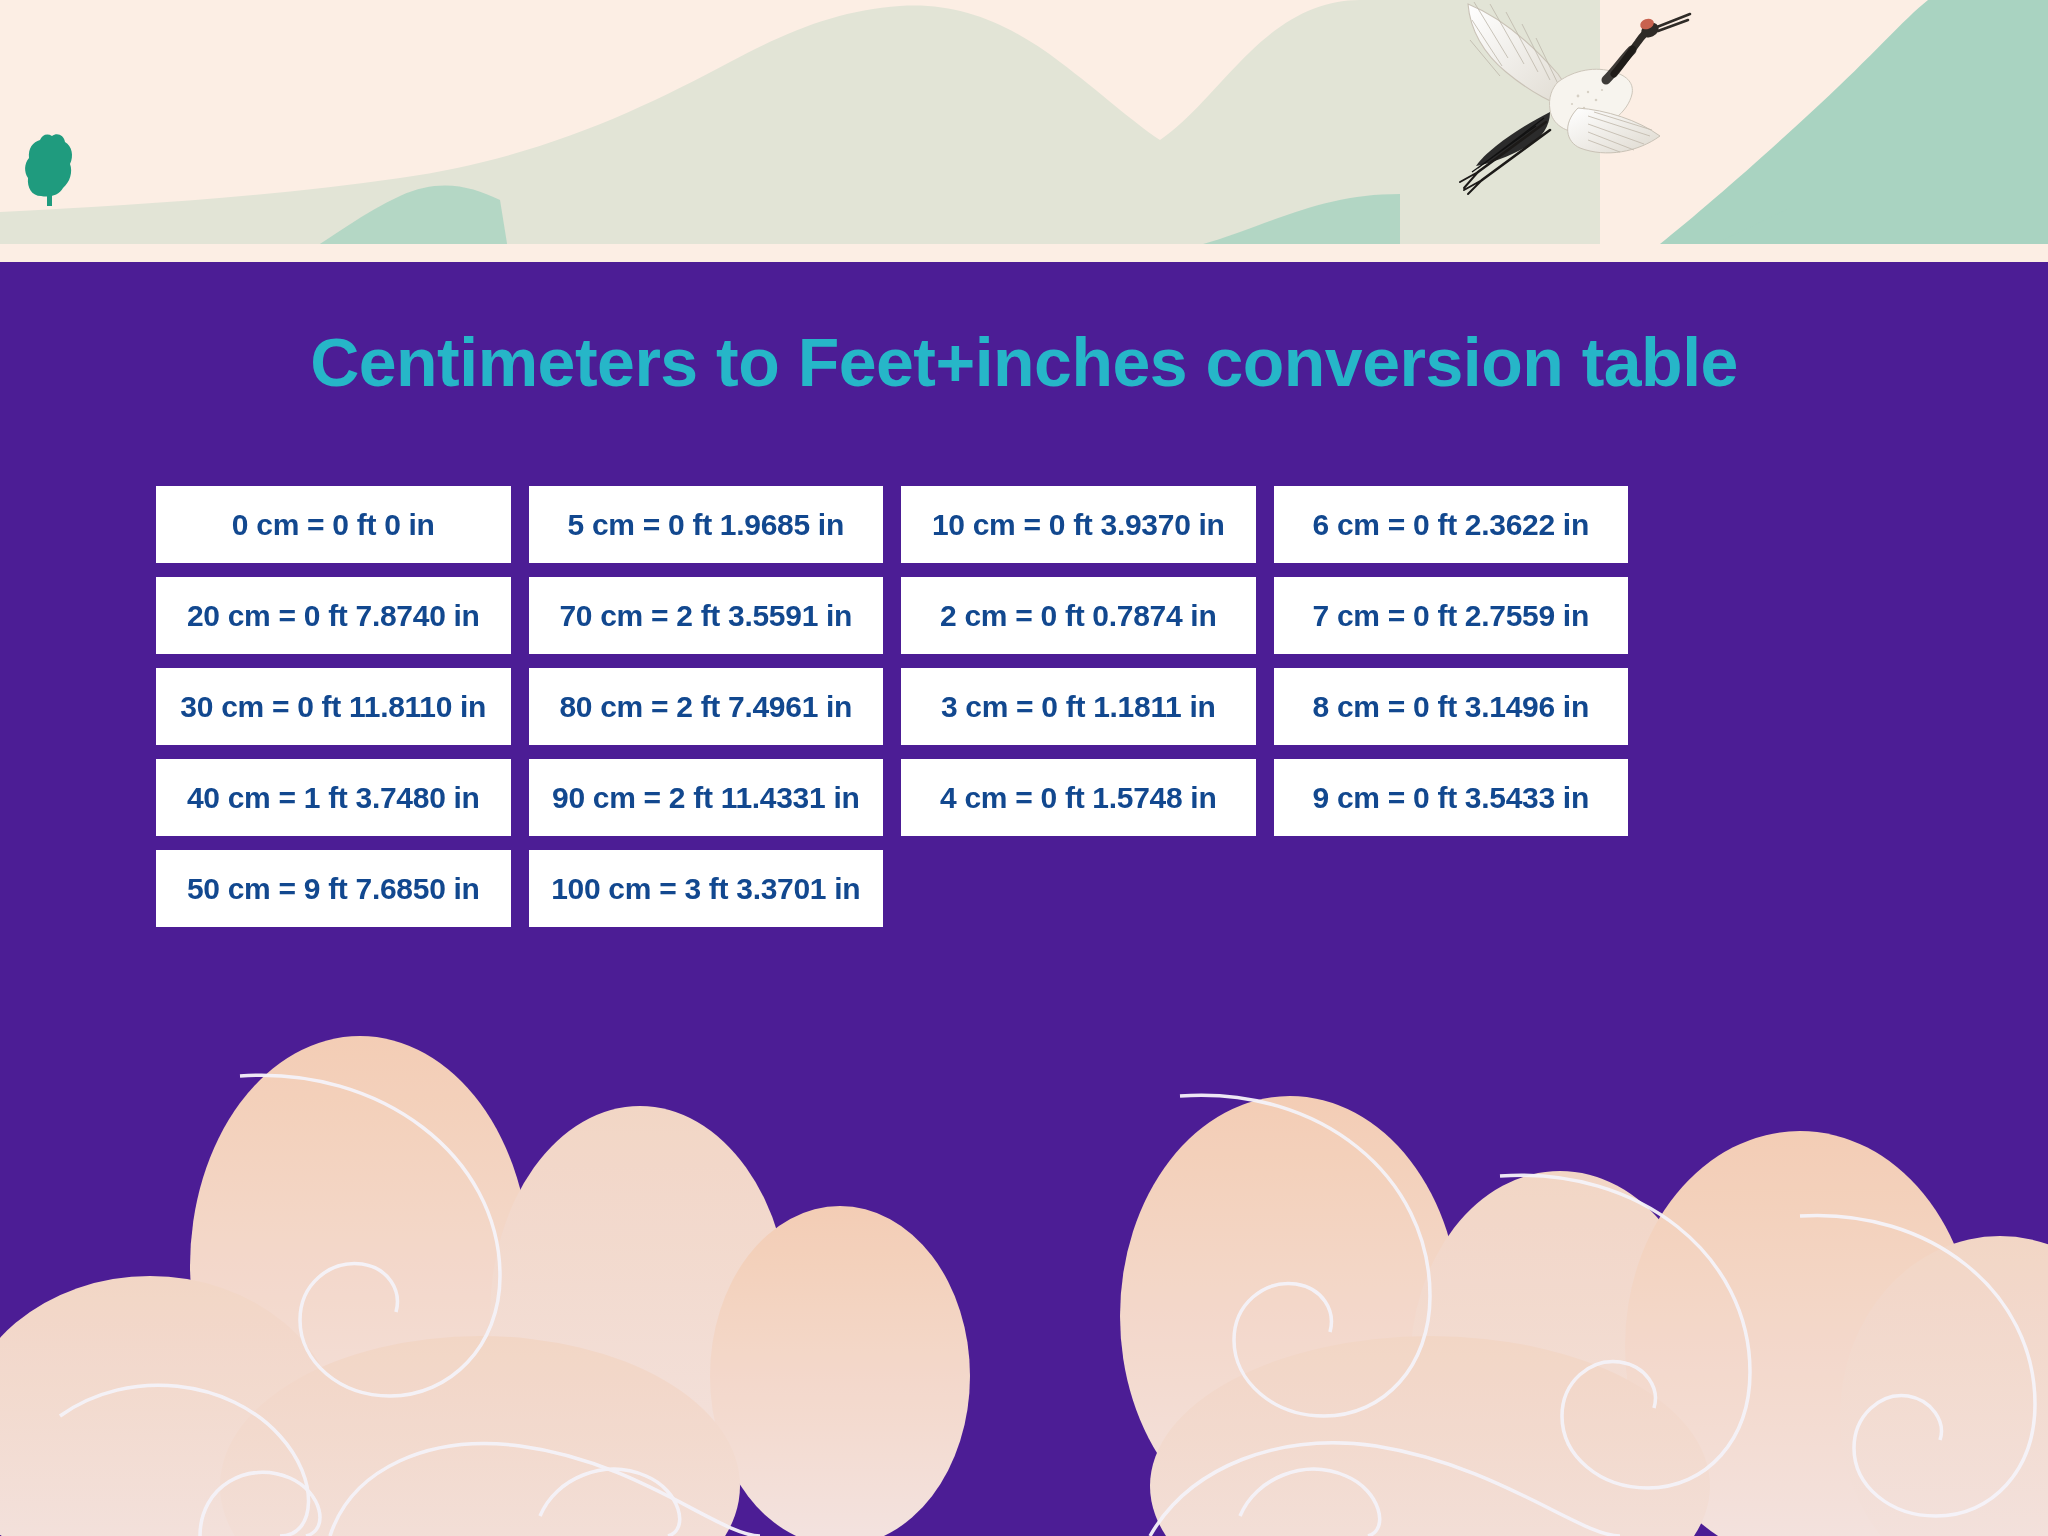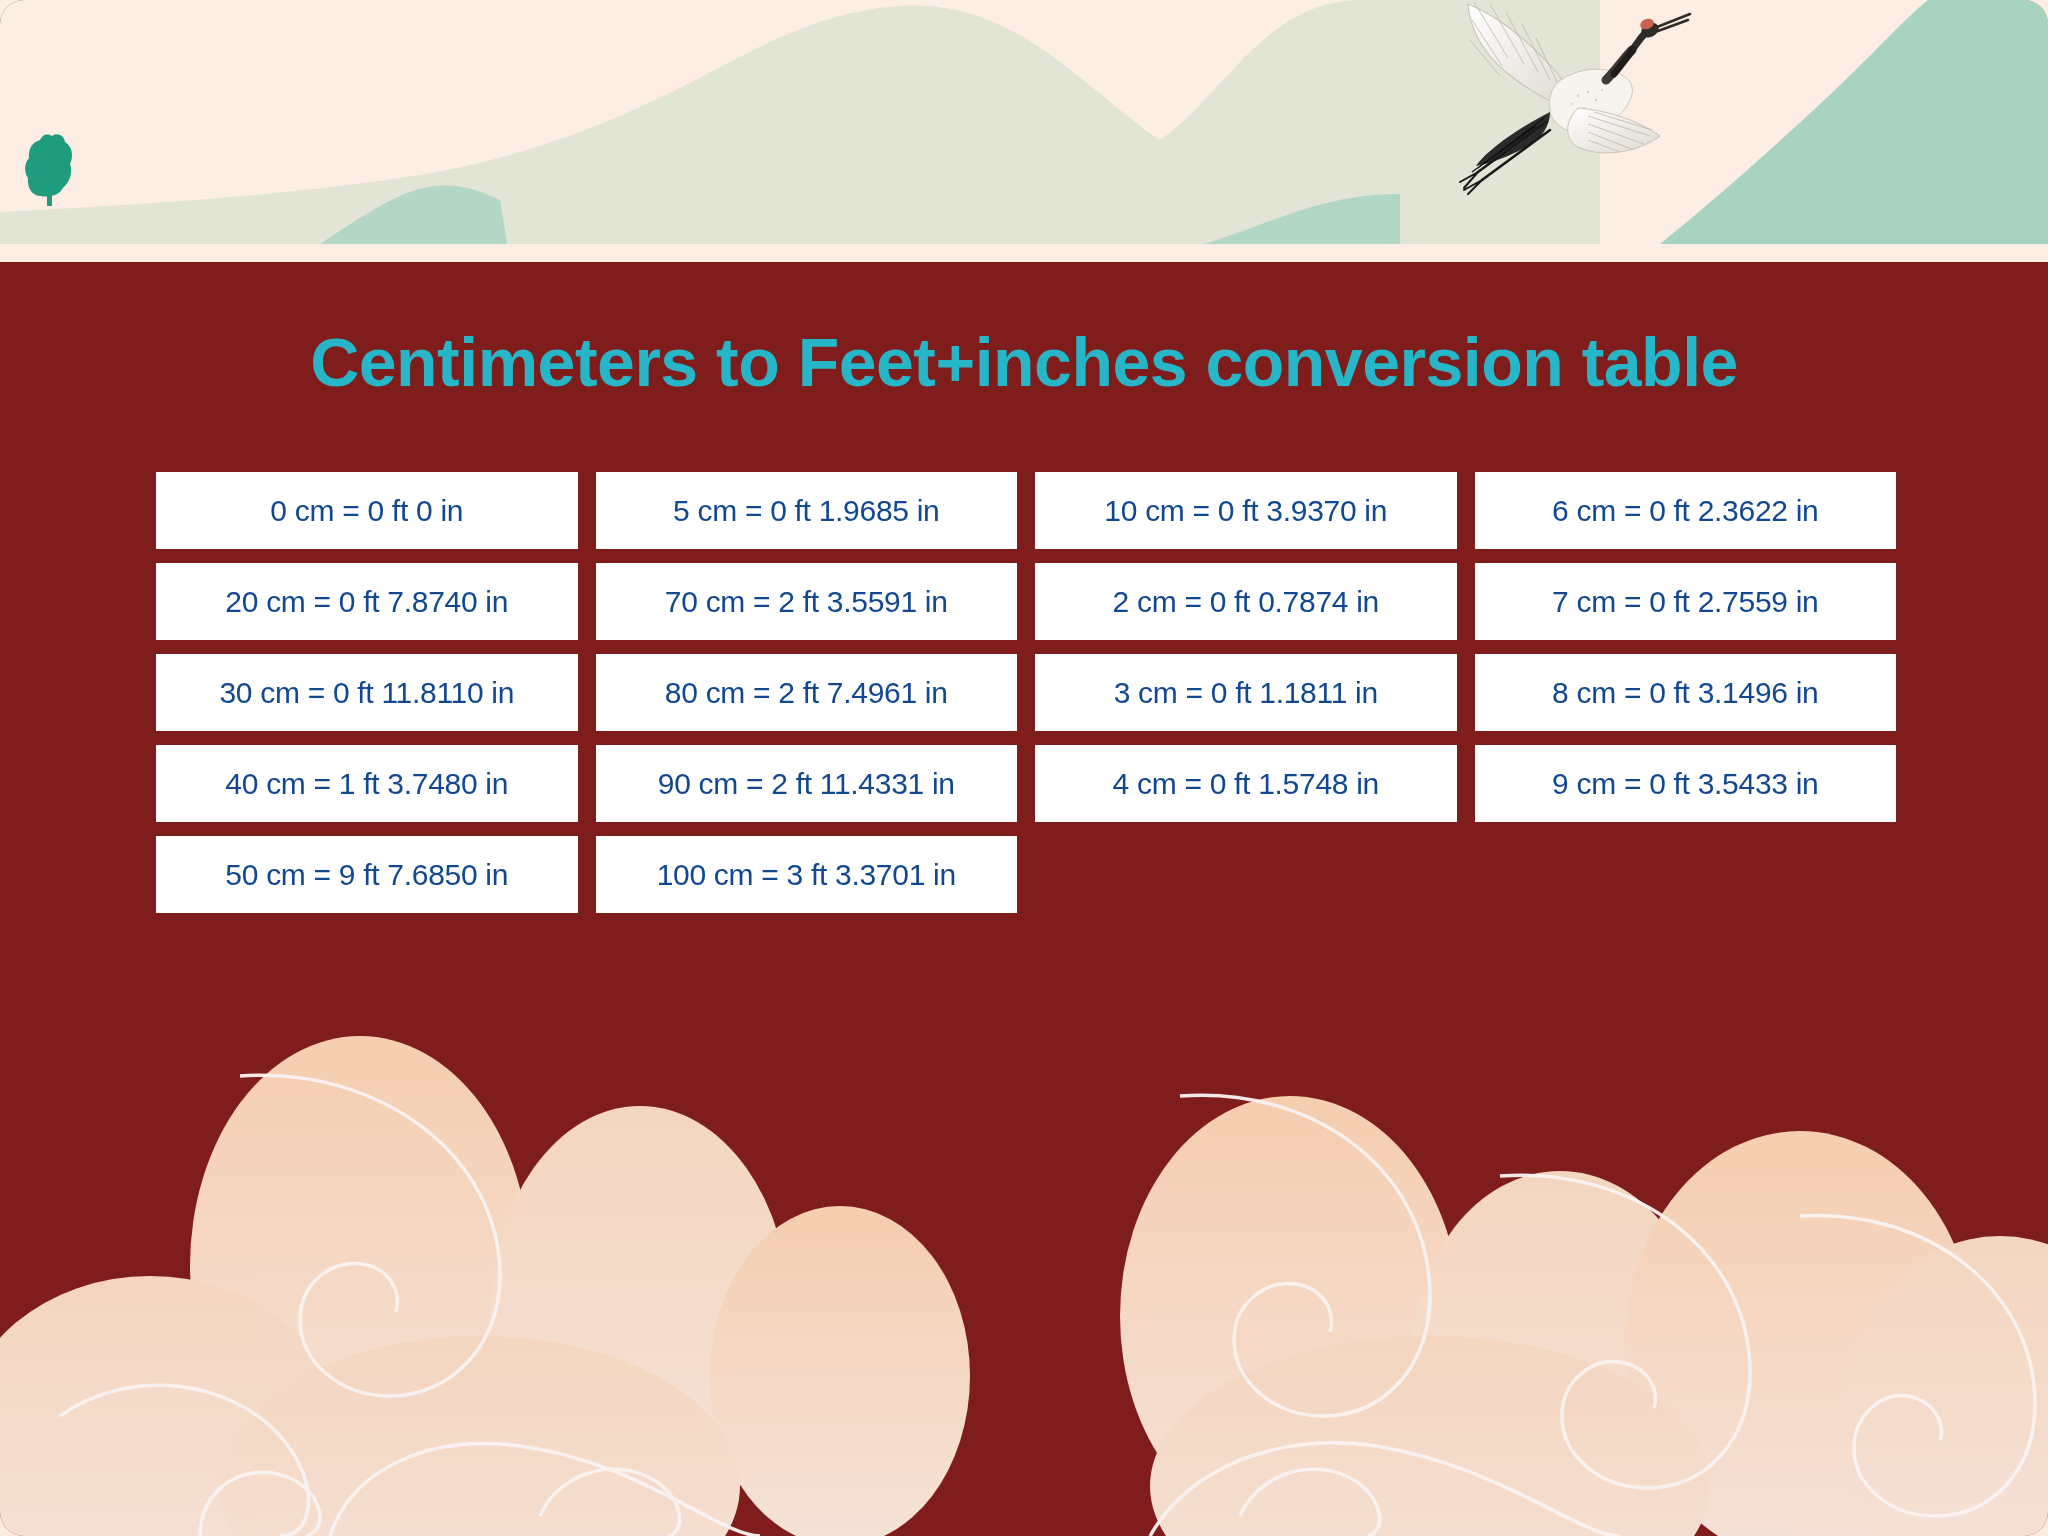--- a/index.html
+++ b/index.html
@@ -14,23 +14,22 @@
     overflow: hidden;
     font-family: "Liberation Sans", "DejaVu Sans", sans-serif;
     position: relative;
   }
 
   #slide {
     position: absolute;
     inset: 0;
     width: 2048px;
     height: 1536px;
-    background: #7f1d1d;
-    overflow: hidden;
-    border-radius: 24px;
+    background: #4c1d95;
+    overflow: hidden;
   }
 
   
   .header-band {
     position: absolute;
     top: 0;
     left: 0;
     width: 2048px;
     height: 262px;
     overflow: hidden;
@@ -70,23 +69,24 @@
     font-weight: bold;
     letter-spacing: -0.5px;
     line-height: 1.0;
     font-family: "Liberation Sans", "DejaVu Sans", sans-serif;
     white-space: nowrap;
   }
 
   
   .table-wrap {
     position: absolute;
-    top: 472px;
+    top: 486px;
     left: 156px;
-    width: 1740px;
+    width: 1472px;
+    font-weight: bold;
   }
   .grid {
     display: grid;
     grid-template-columns: repeat(4, 1fr);
     column-gap: 18px;
     row-gap: 14px;
   }
   .cell {
     background: #ffffff;
     height: 77px;

